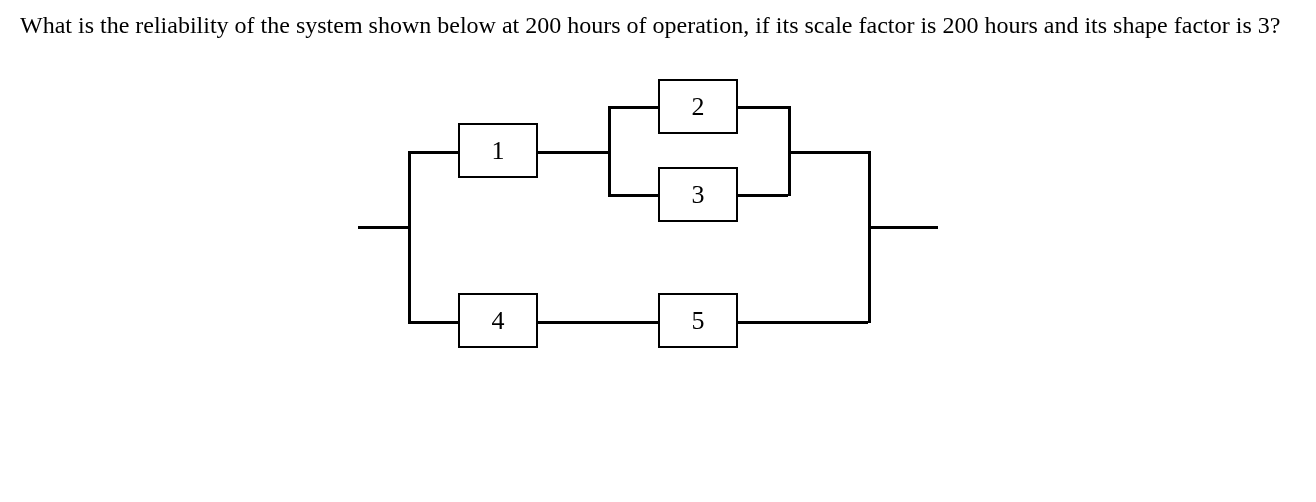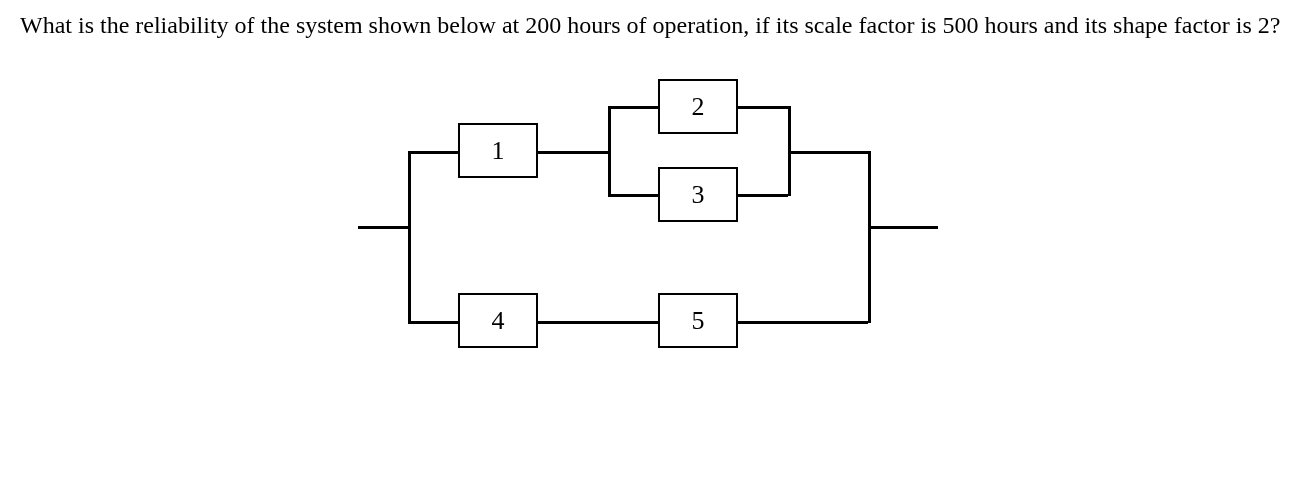--- a/index.html
+++ b/index.html
@@ -37,21 +37,21 @@
     .line {
       position: absolute;
       background: #000;
     }
     .hline { height: 2.5px; }
     .vline { width: 2.5px; }
   </style>
 </head>
 <body>
 
-<div class="question-text">What is the reliability of the system shown below at 200 hours of operation, if its scale factor is 500 hours and its shape factor is 2?</div>
+<div class="question-text">What is the reliability of the system shown below at 200 hours of operation, if its scale factor is 200 hours and its shape factor is 3?</div>
 
 <div class="diagram">
 
   <div class="line hline" style="left:0; top:155px; width:50px;"></div>
 
   <div class="line vline" style="left:50px; top:80px; height:172px;"></div>
 
   <div class="line hline" style="left:50px; top:80px; width:50px;"></div>
 
   <div class="box" style="left:100px; top:52px;">

